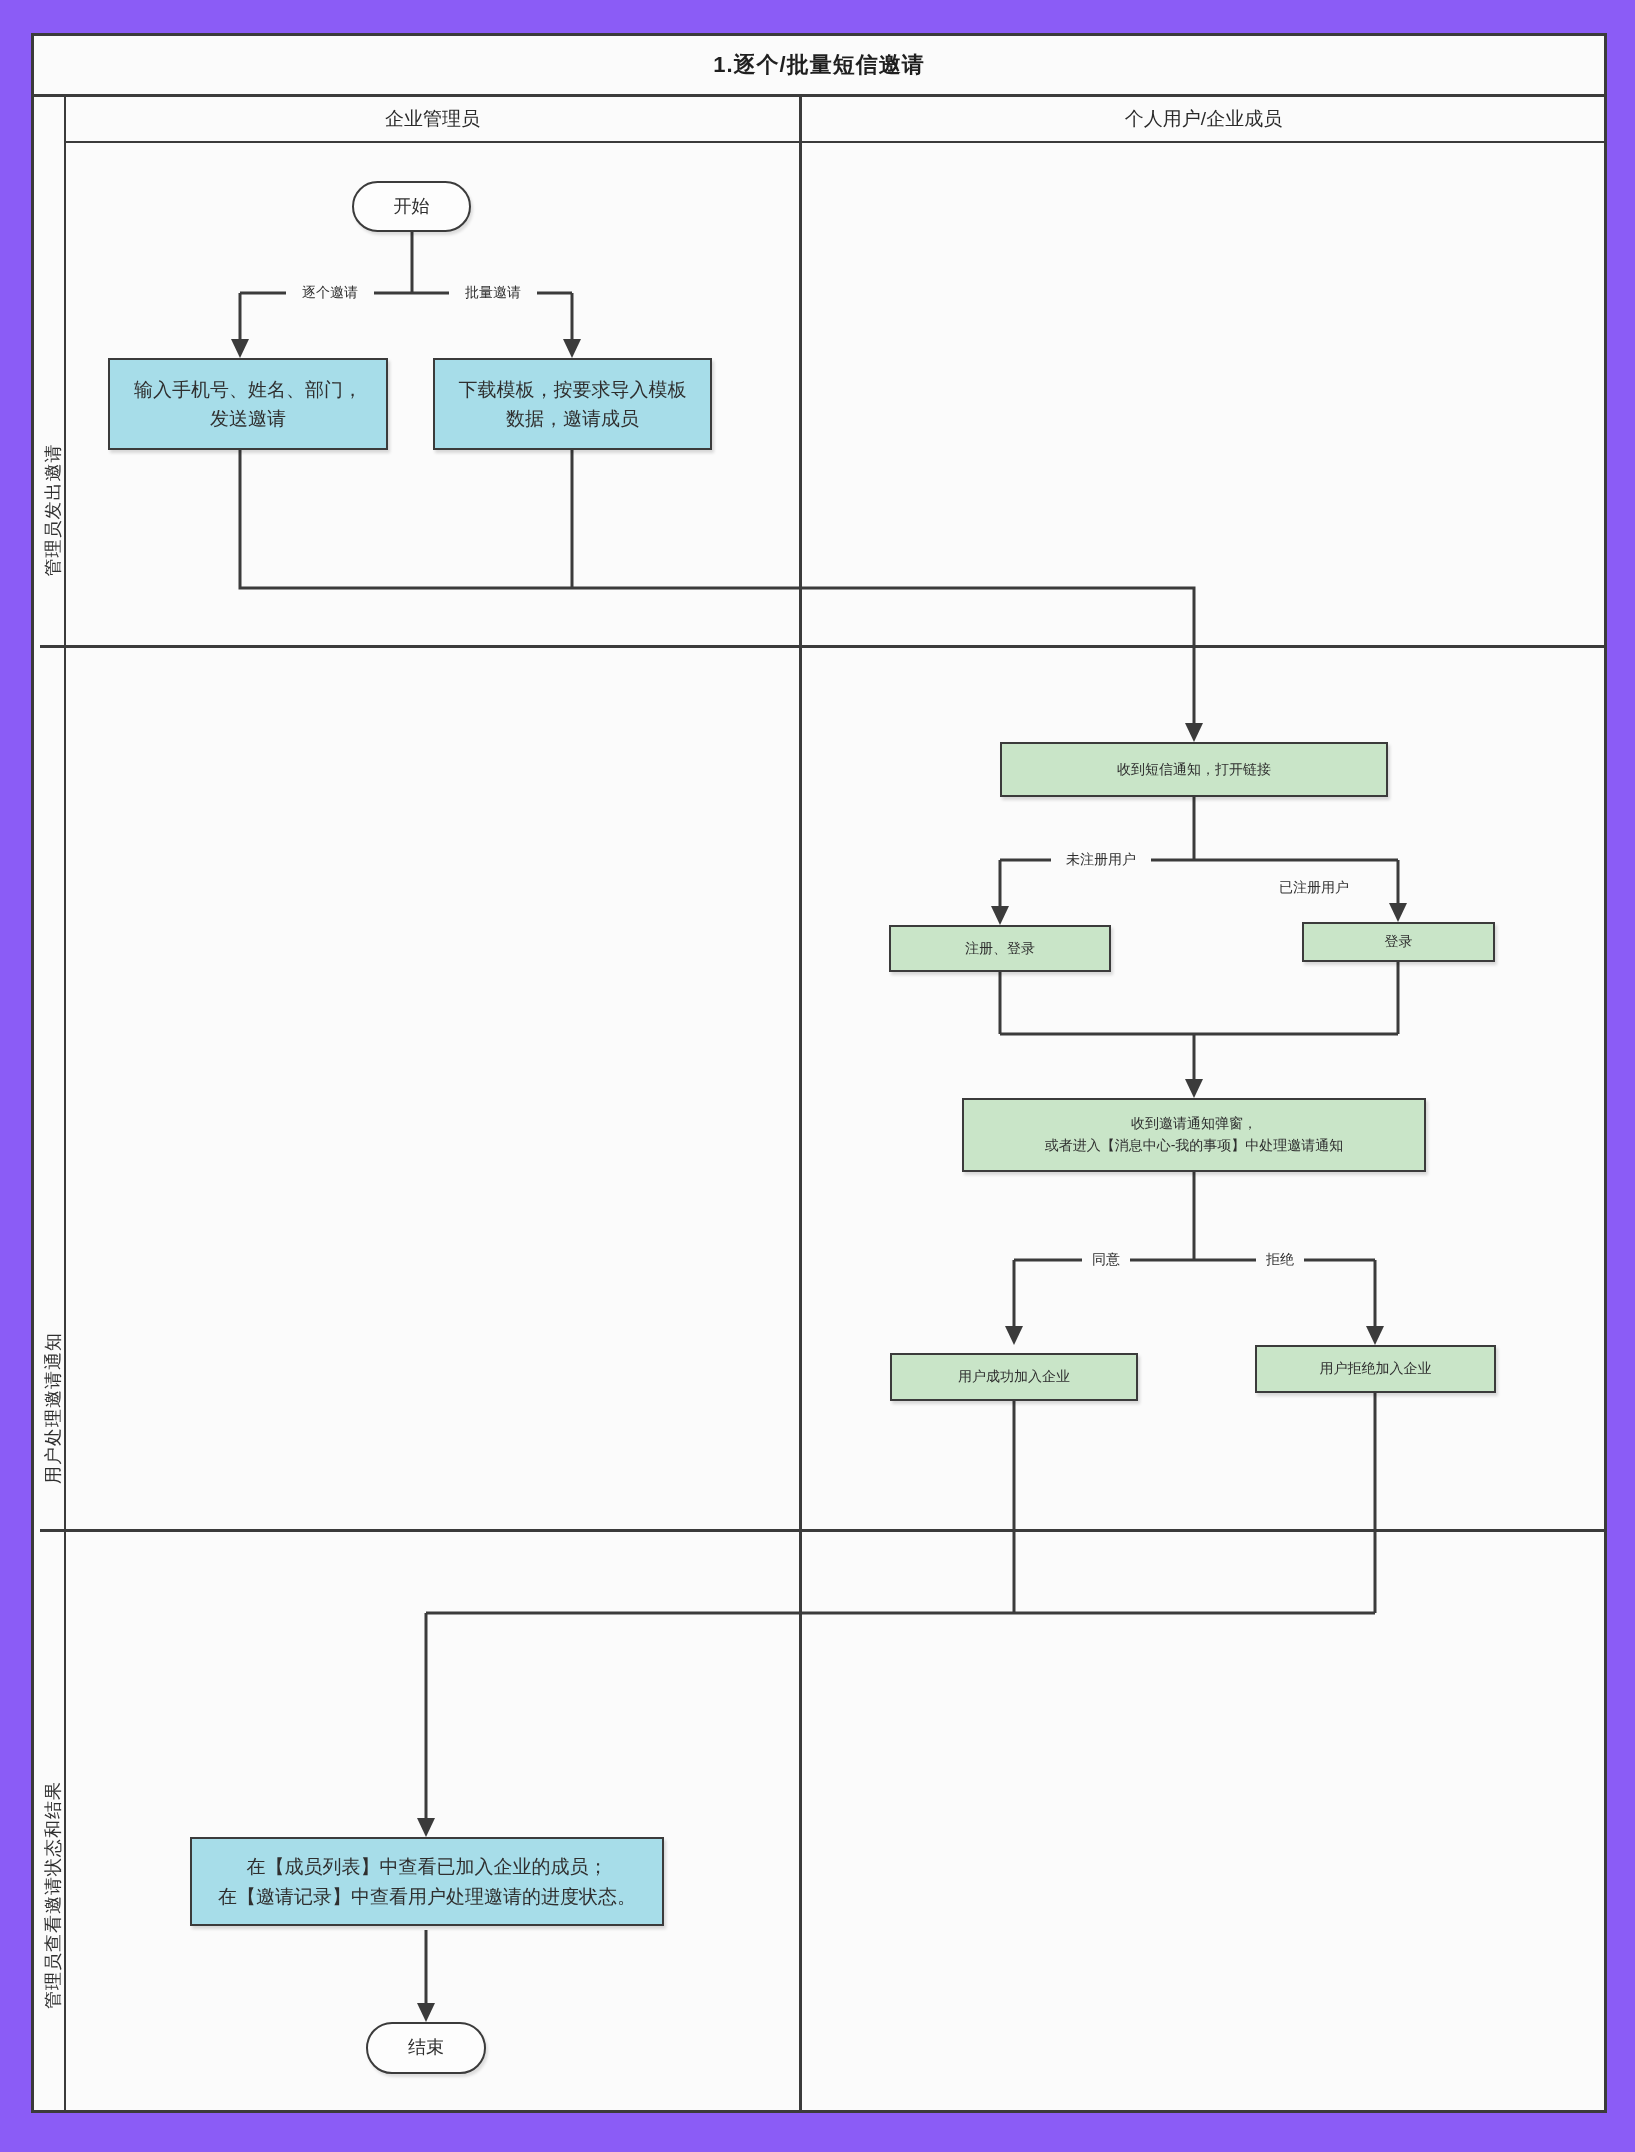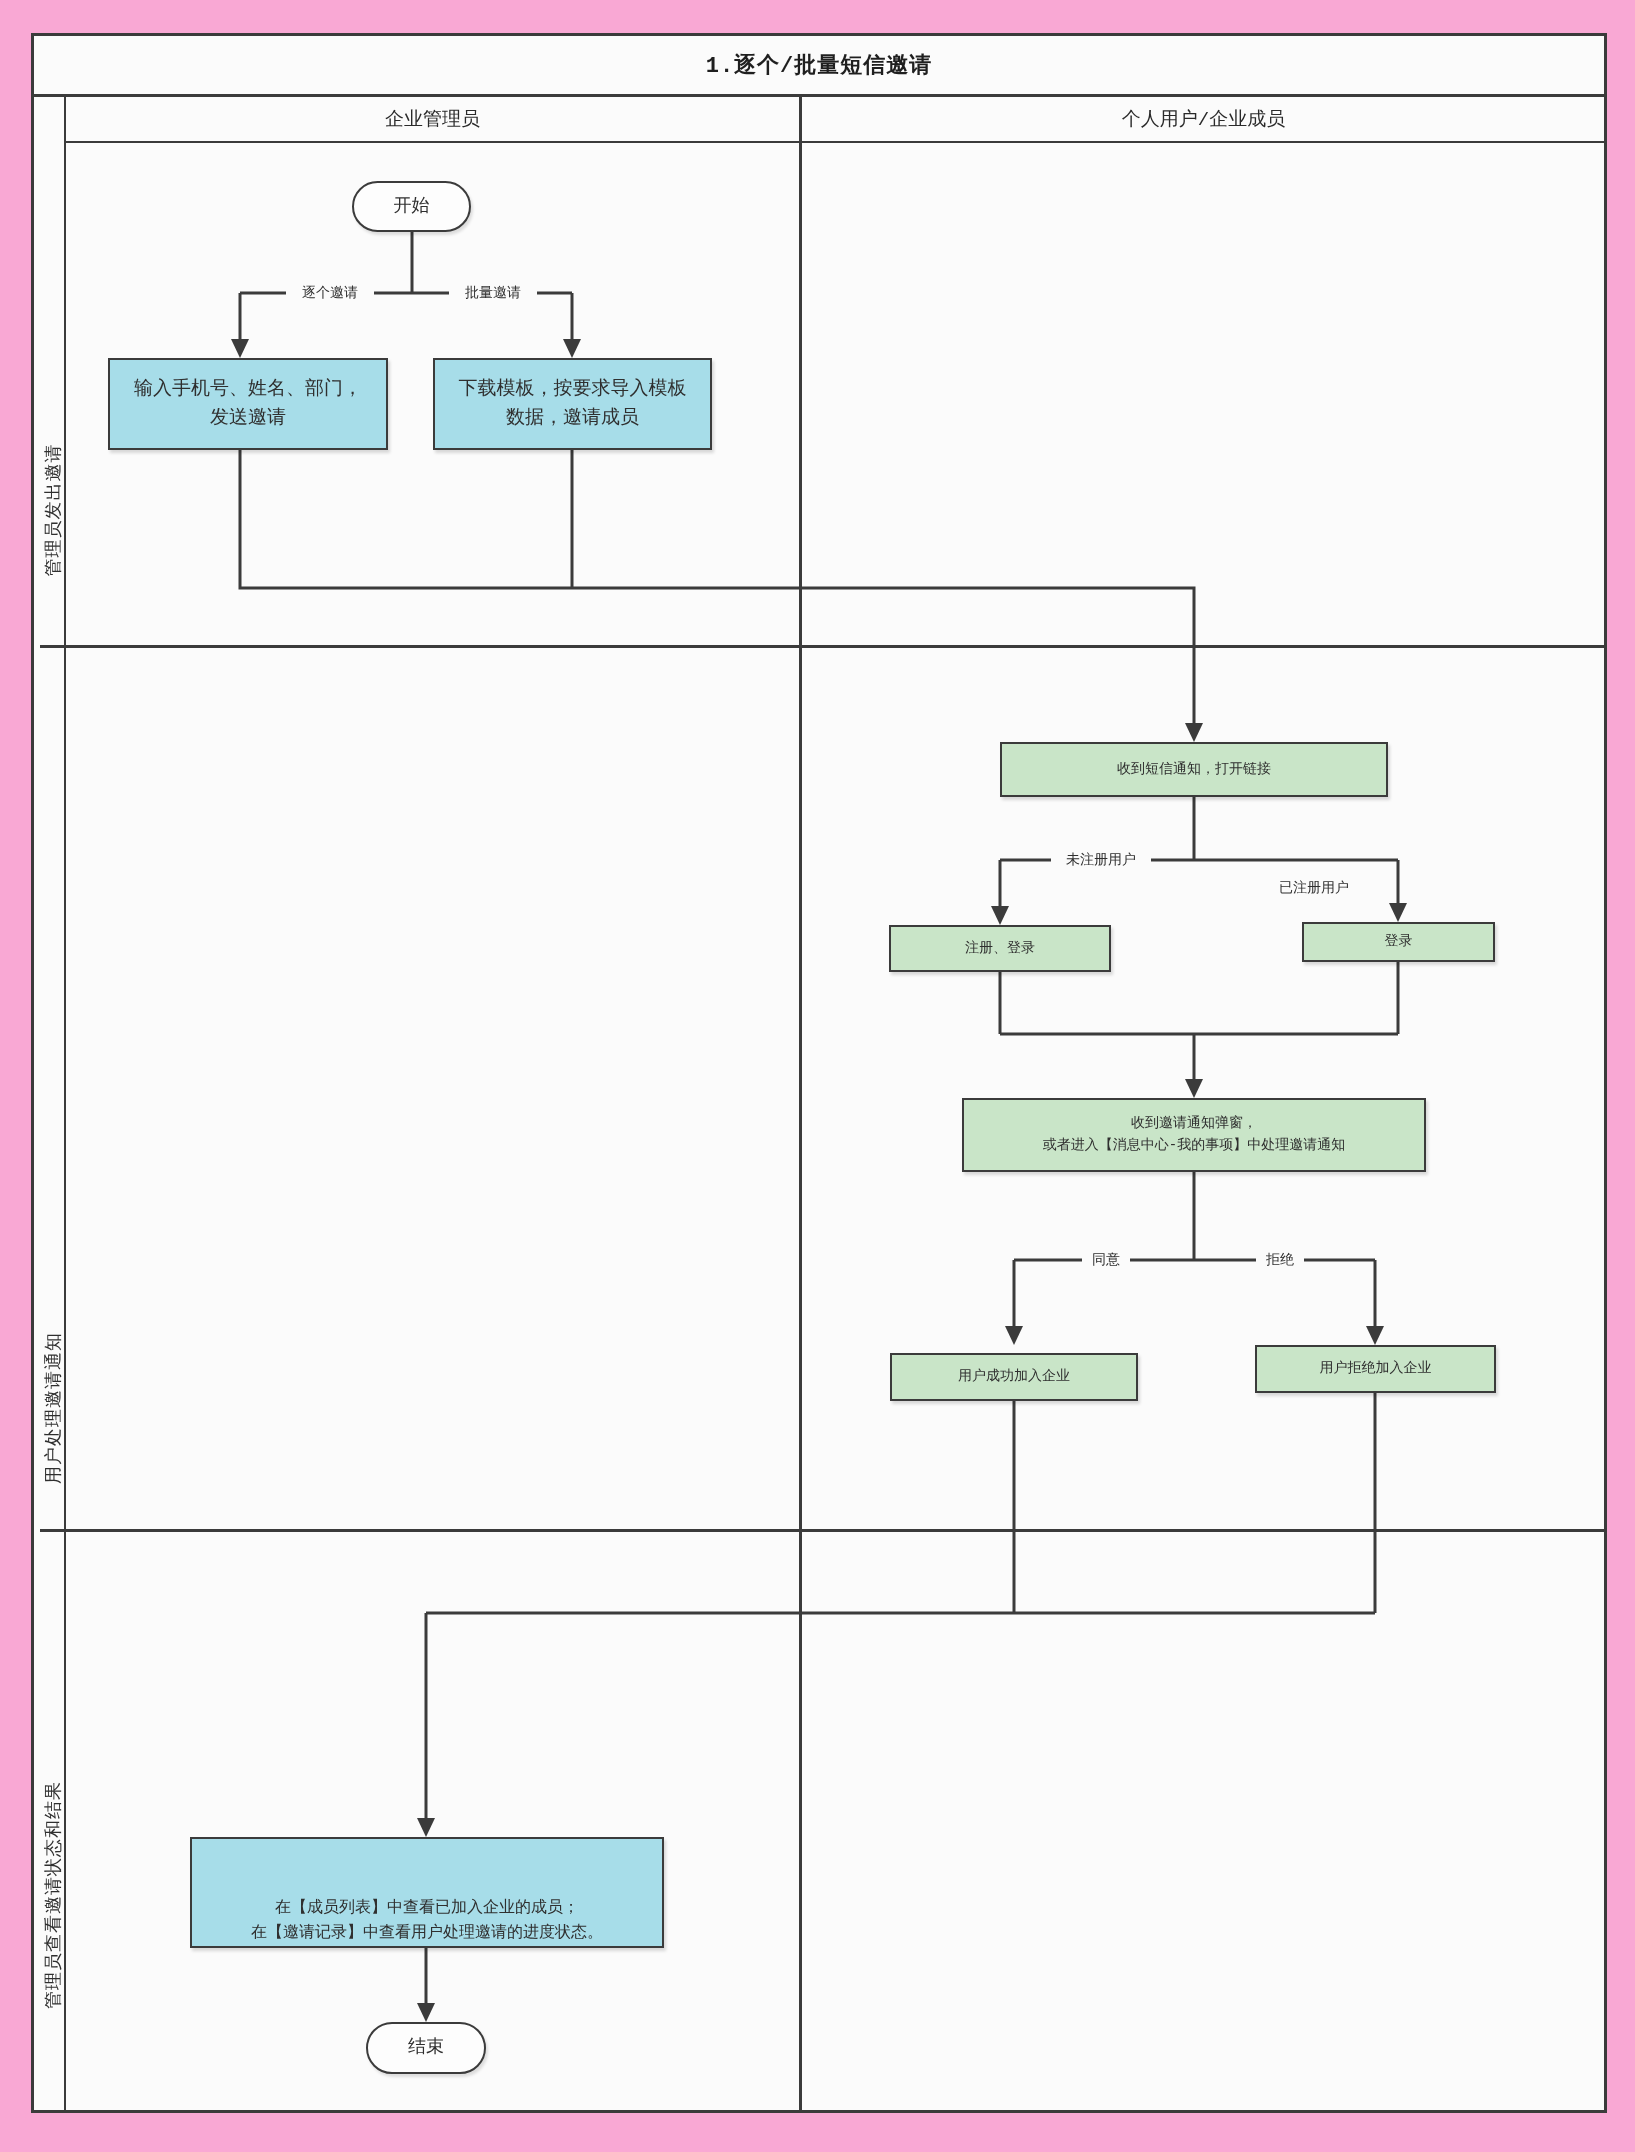--- a/index.html
+++ b/index.html
@@ -1,17 +1,17 @@
 <!DOCTYPE html>
 <html><head>
 <meta charset="utf-8">
 <style>
   html,body{margin:0;padding:0;background:#f4f4f4;}
-  .canvas{position:relative;width:1635px;height:2152px;background:#f9a8d4;overflow:hidden;
-          font-family:Liberation Mono, monospace;color:#2f2f2f;}
+  .canvas{position:relative;width:1635px;height:2152px;background:#8b5cf6;overflow:hidden;
+          font-family:Liberation Sans, sans-serif;color:#2f2f2f;}
   
   .frame{position:absolute;left:31px;top:33px;width:1576px;height:2080px;box-sizing:border-box;
          border:3px solid #3b3b3b;background:#fbfbfb;z-index:1;}
   .title-bar{position:absolute;left:34px;top:36px;width:1570px;height:61px;box-sizing:border-box;
              border-bottom:3px solid #3b3b3b;display:flex;align-items:center;justify-content:center;
              font-size:22px;font-weight:bold;color:#1f1f1f;letter-spacing:1px;z-index:2;}
   
   .phase-strip{position:absolute;left:40px;top:97px;width:26px;height:2013px;box-sizing:border-box;
                border-right:2.5px solid #3b3b3b;z-index:2;}
   .phase-label{position:absolute;white-space:nowrap;font-size:18px;letter-spacing:1px;color:#2f2f2f;
@@ -131,21 +131,21 @@
   </div>
 
   <div class="n green" style="left:890px;top:1345px;width:248px;height:48px;margin-top:8px;">
     <span>用户成功加入企业</span>
   </div>
 
   <div class="n green" style="left:1255px;top:1345px;width:241px;height:48px;">
     <span>用户拒绝加入企业</span>
   </div>
 
-  <div class="n blue" style="left:190px;top:1837px;width:474px;height:111px;font-size:16px;justify-content:flex-end;">
+  <div class="n blue" style="left:190px;top:1837px;width:474px;height:89px;font-size:19px;">
     <div>在【成员列表】中查看已加入企业的成员；</div>
     <div>在【邀请记录】中查看用户处理邀请的进度状态。</div>
   </div>
 
   <div class="n terminator" style="left:366px;top:2022px;width:120px;height:52px;">
     <span>结束</span>
   </div>
 
 </div>
 

